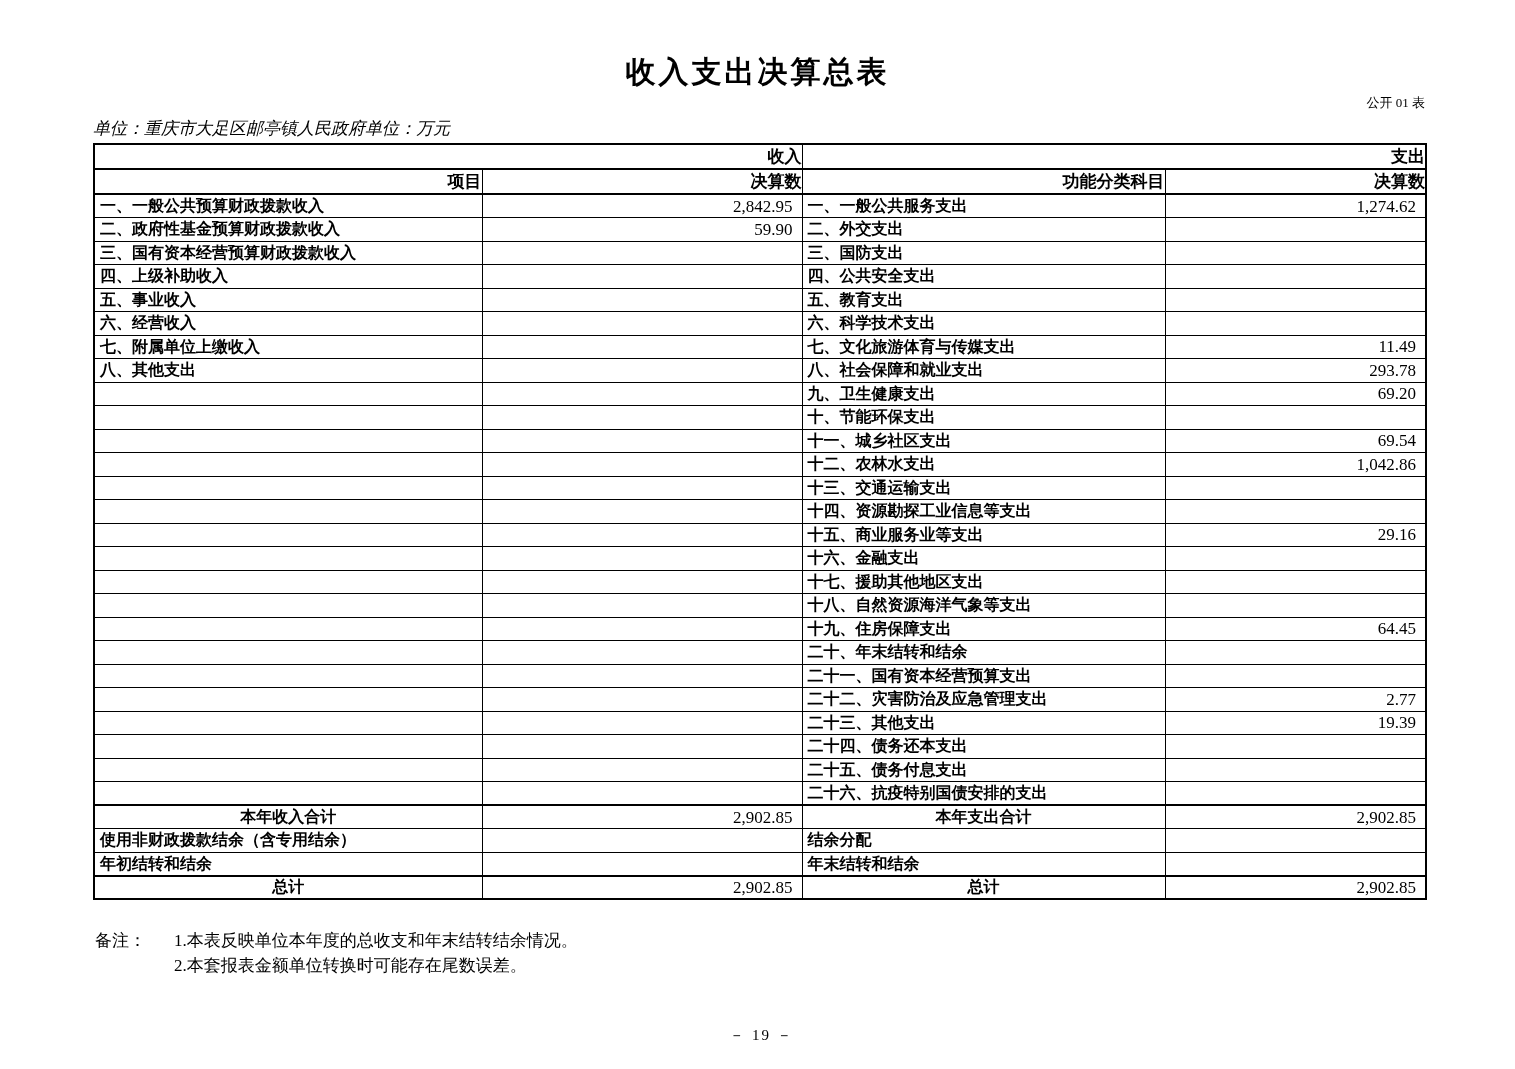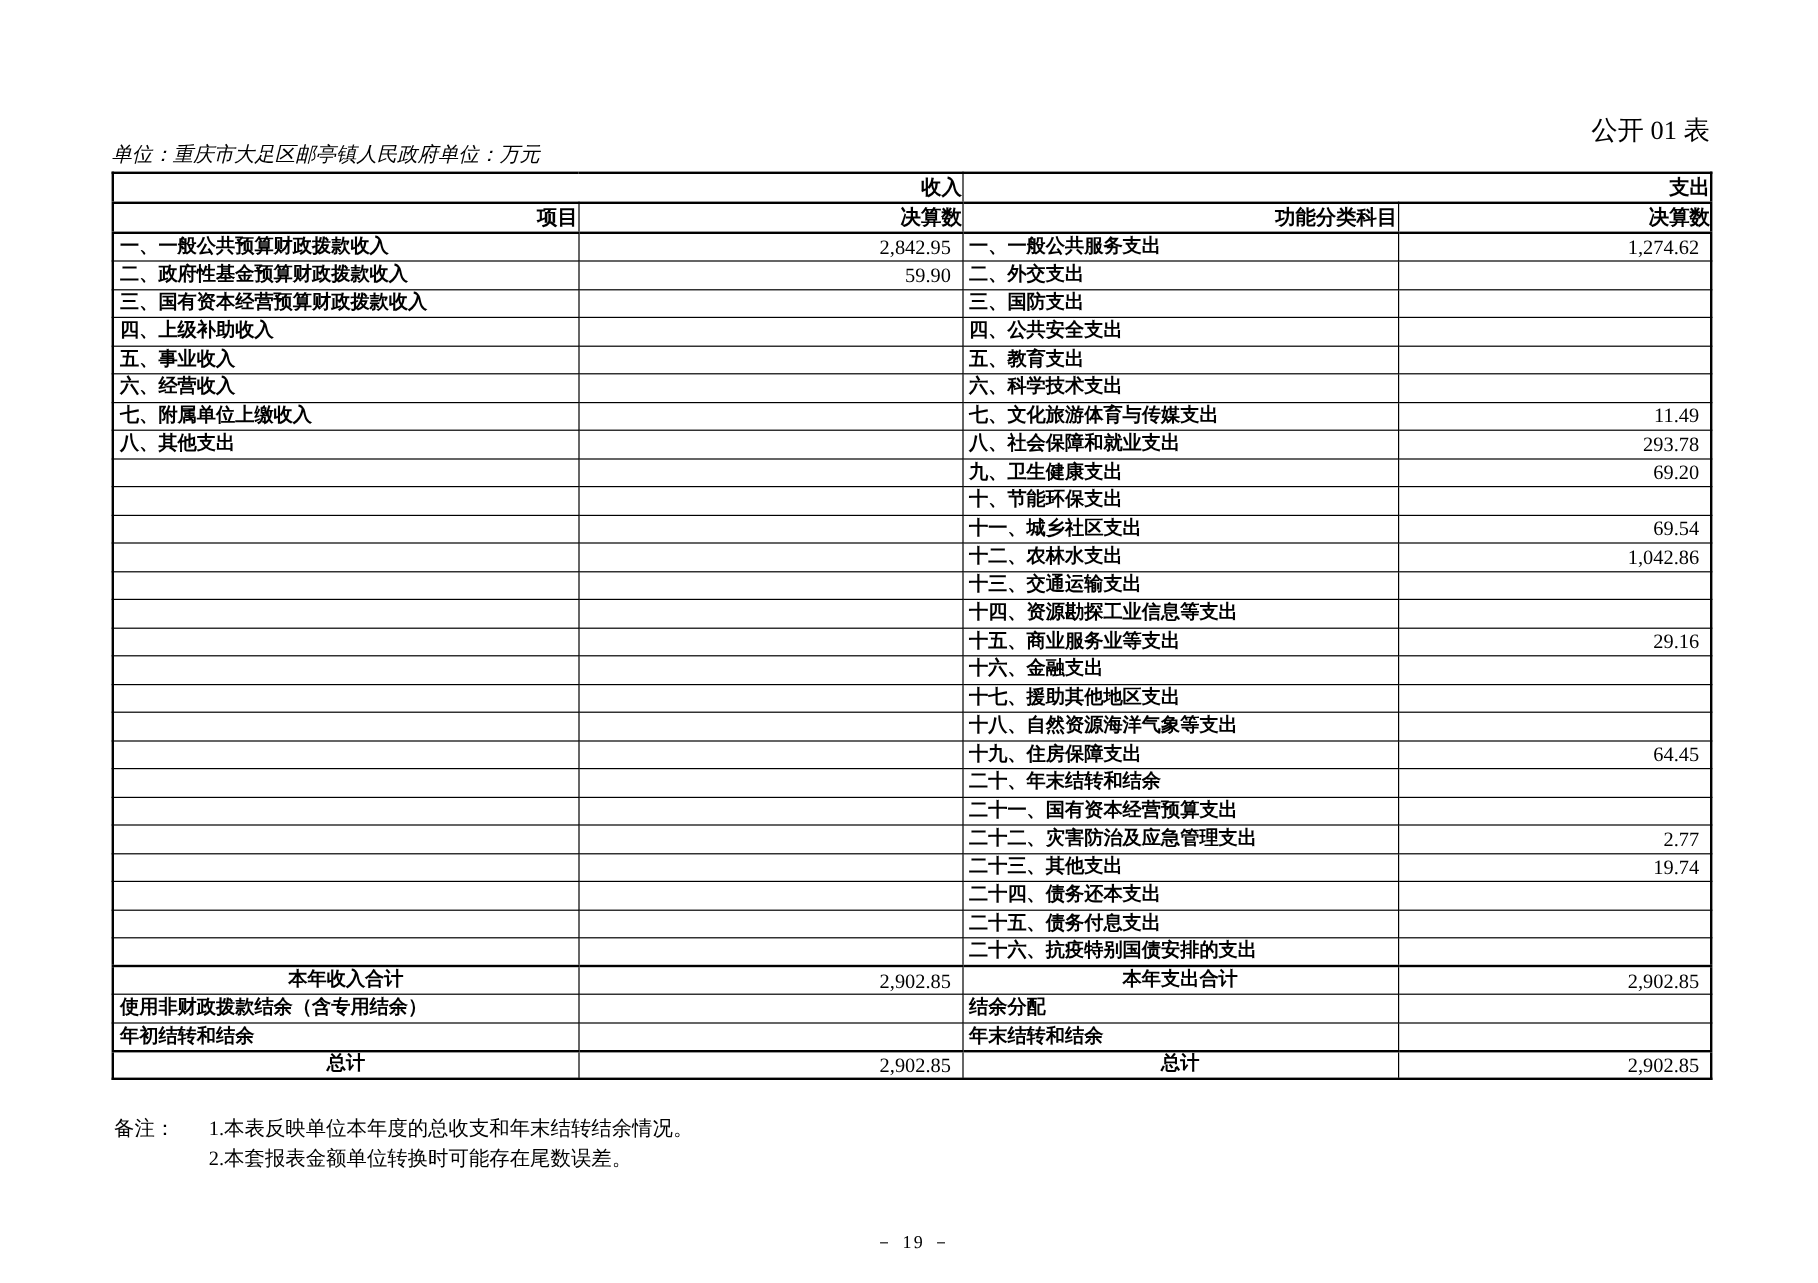--- a/index.html
+++ b/index.html
@@ -12,21 +12,21 @@
   .page { position:absolute; inset:0; background:#ffffff; }
 
   .doc-title {
     position:absolute; top:52px; left:0; width:100%;
     text-align:center; font-size:30px; font-weight:700;
     font-family:"Liberation Serif","DejaVu Serif",serif;
     letter-spacing:3px;
   }
   .table-code {
     position:absolute; top:94px; right:90px;
-    font-size:22px;
+    font-size:13px;
   }
   .meta-row {
     position:absolute; top:117px; left:93px; width:1332px;
     display:flex; justify-content:flex-start;
     font-size:17px;
     font-style:italic;
   }
 
   table.main-table {
     position:absolute; top:143px; left:93px; width:1332px;
@@ -72,20 +72,21 @@
     position:absolute; top:1026px; left:4px; width:100%;
     text-align:center; font-size:15px;
     letter-spacing:2px;
   }
 </style>
 </head>
 <body>
 
 <div class="page">
 
+  <div class="doc-title">收入支出决算总表</div>
 
   <div class="table-code">公开 01 表</div>
 
   <div class="meta-row">
     <span>单位：重庆市大足区邮亭镇人民政府</span>
     <span>单位：万元</span>
   </div>
 
   <table class="main-table">
     <colgroup>
@@ -236,21 +237,21 @@
         <tr class="data-row">
           <td class="item"></td>
           <td class="amount"></td>
           <td class="item mid">二十二、灾害防治及应急管理支出</td>
           <td class="amount">2.77</td>
         </tr>
         <tr class="data-row">
           <td class="item"></td>
           <td class="amount"></td>
           <td class="item mid">二十三、其他支出</td>
-          <td class="amount">19.74</td>
+          <td class="amount">19.39</td>
         </tr>
         <tr class="data-row">
           <td class="item"></td>
           <td class="amount"></td>
           <td class="item mid">二十四、债务还本支出</td>
           <td class="amount"></td>
         </tr>
         <tr class="data-row">
           <td class="item"></td>
           <td class="amount"></td>

